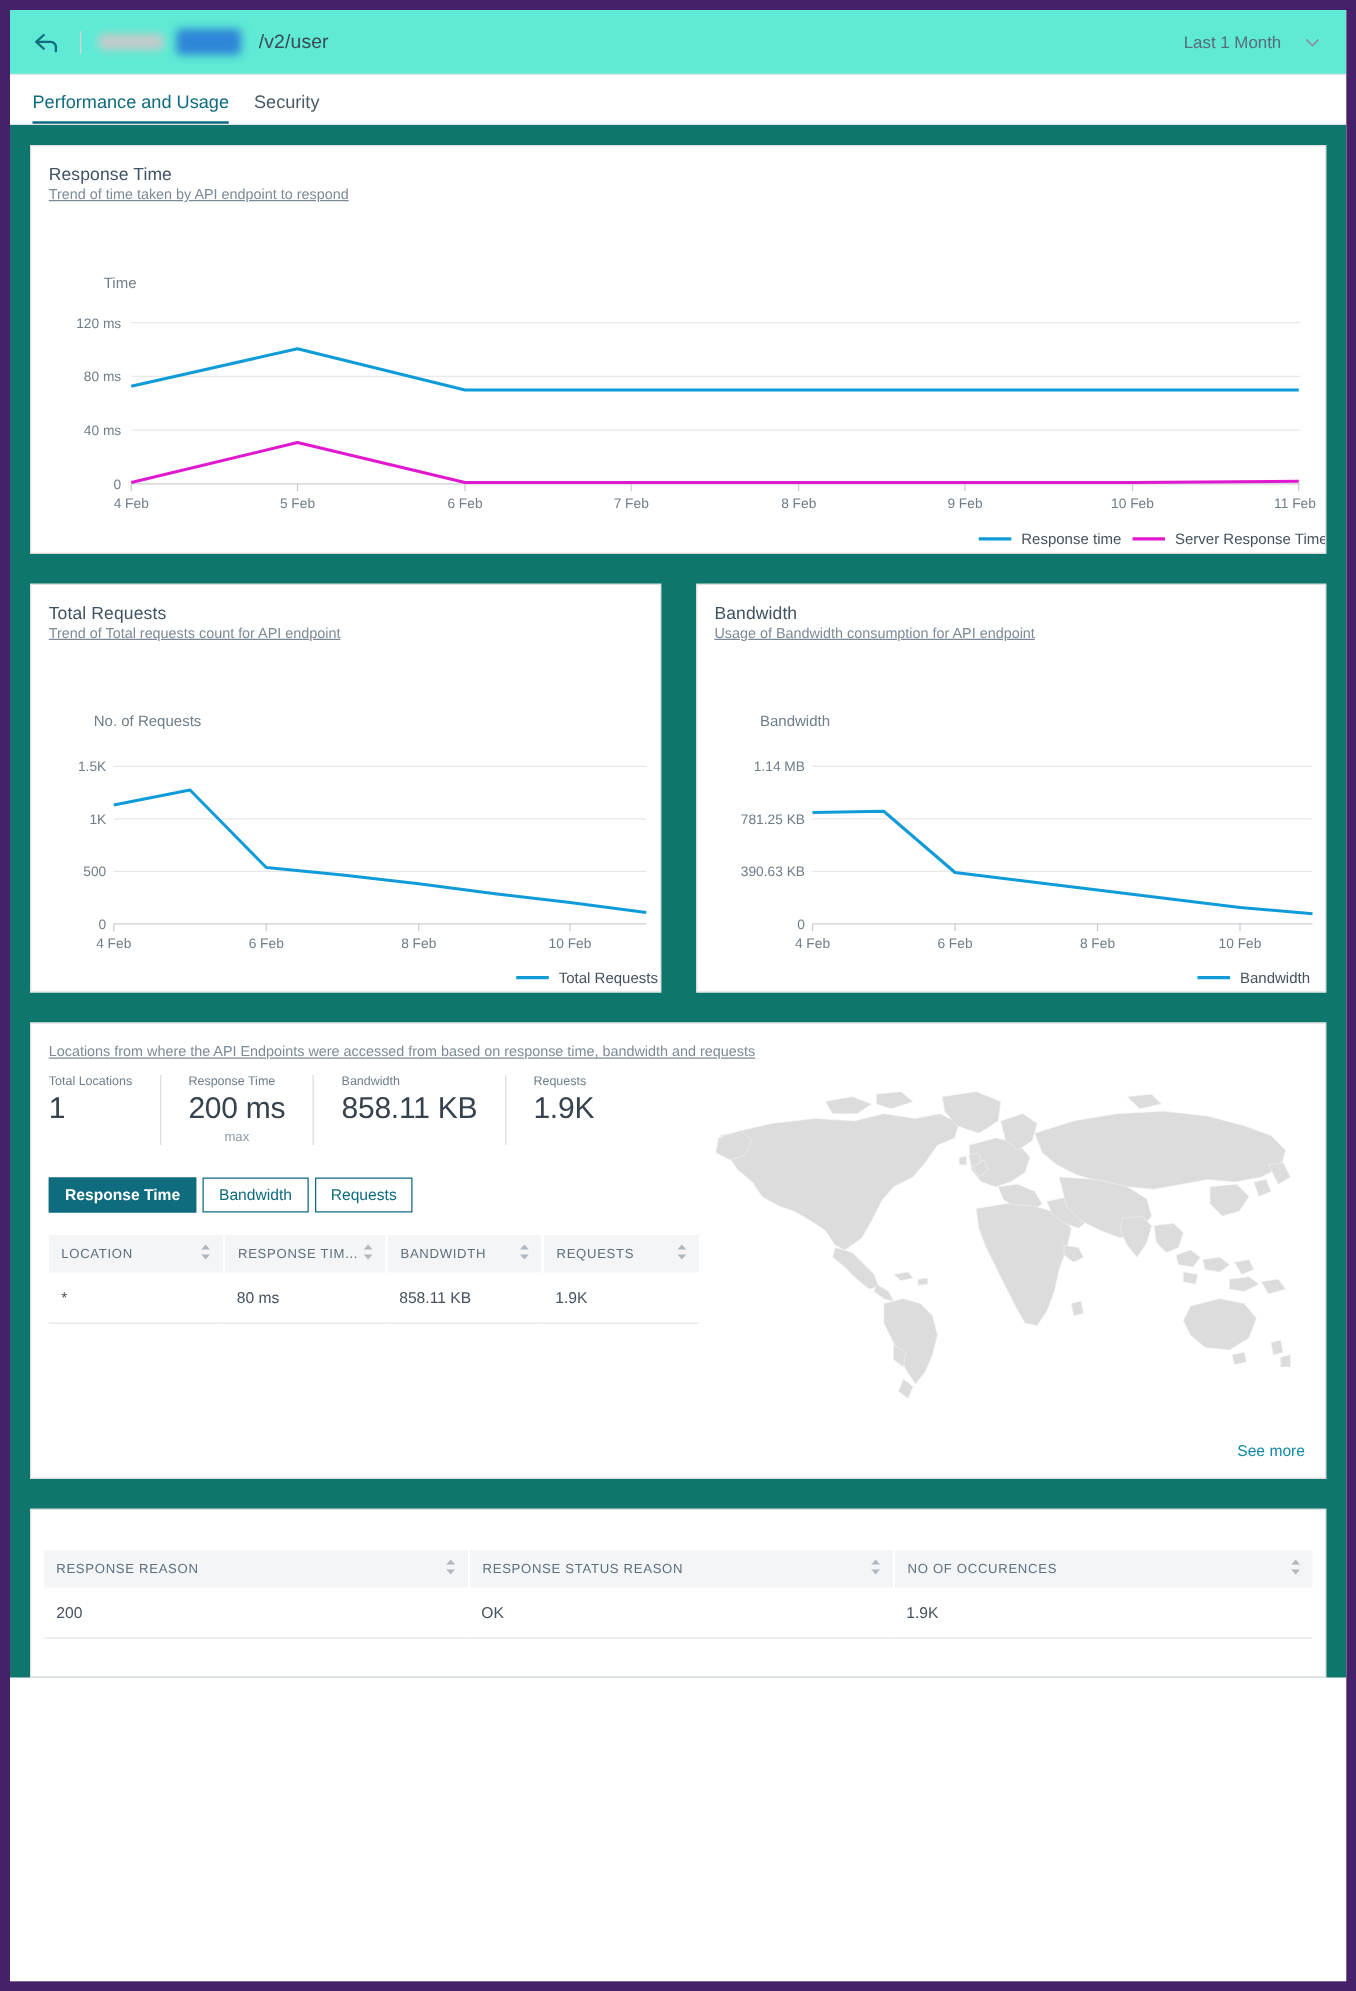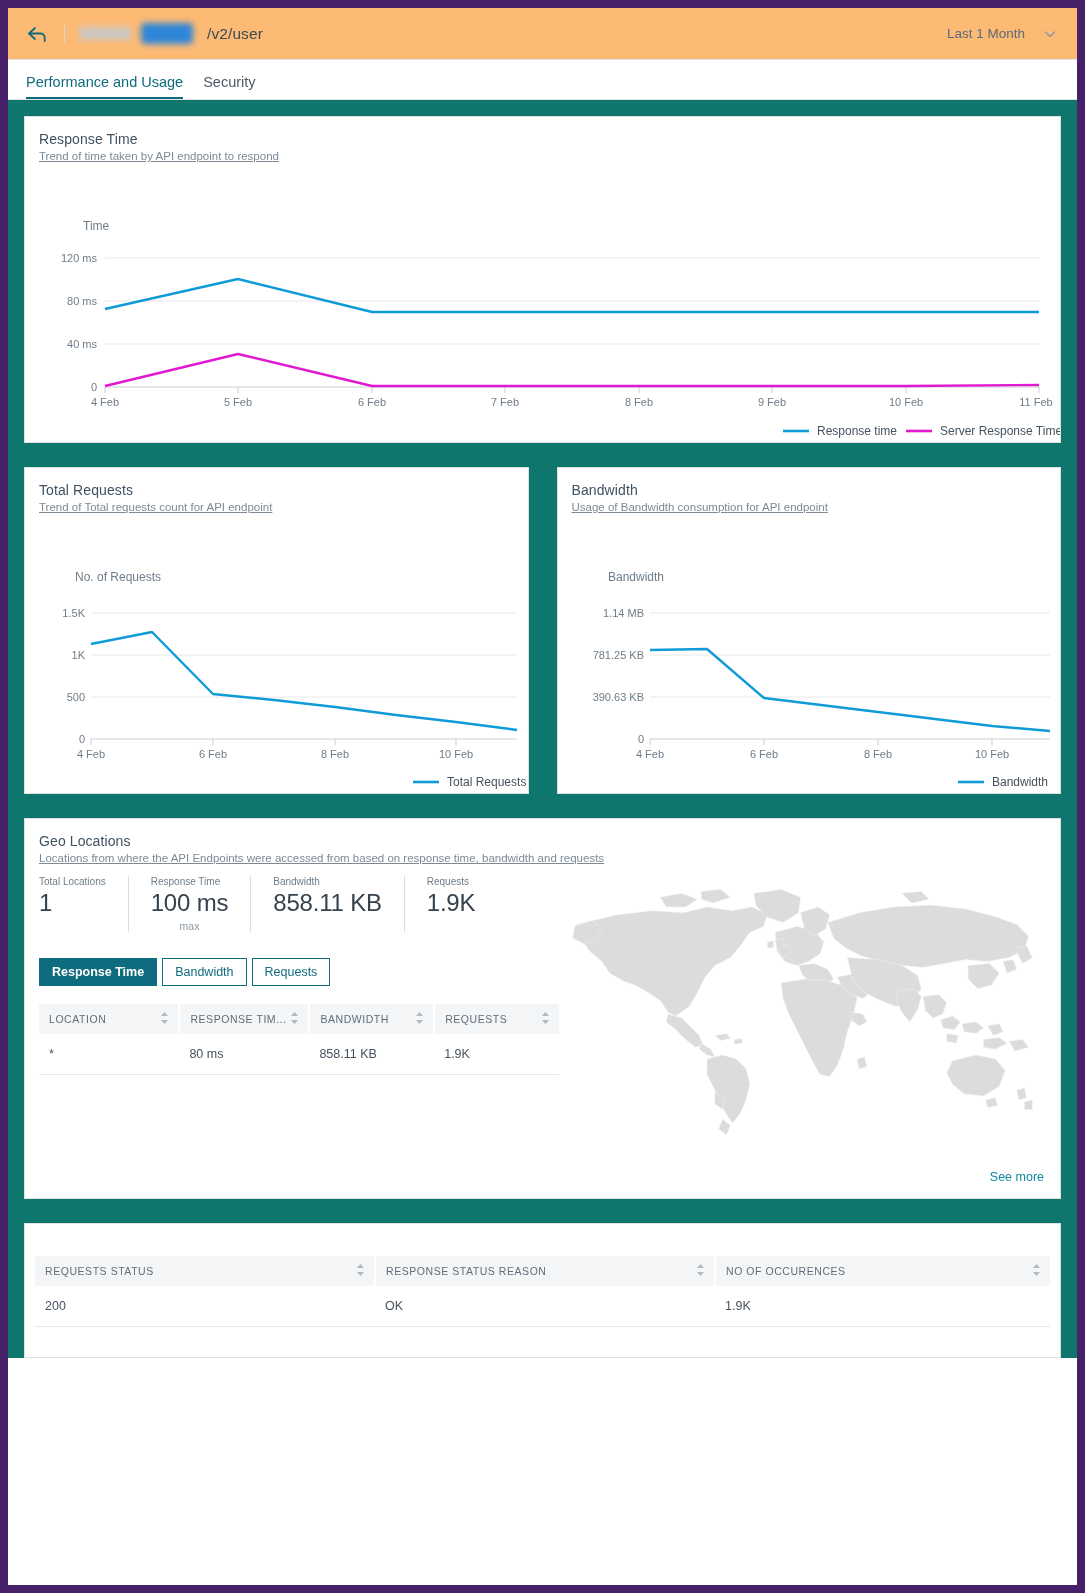--- a/index.html
+++ b/index.html
@@ -29,21 +29,21 @@
     overflow: hidden;
   }
 
   
   .header {
     height: 52px;
     display: flex;
     align-items: center;
     padding: 0 20px 0 14px;
     border-bottom: 1px solid #e3e3e3;
-    background: #fdba74;
+    background: #5eead4;
   }
   .back-btn {
     width: 30px; height: 30px;
     display: flex; align-items: center; justify-content: center;
     cursor: pointer;
   }
   .back-btn svg { display: block; }
 
   .hdr-divider {
     width: 1px; height: 18px;
@@ -396,35 +396,34 @@
             <line x1="400" y1="269" x2="426" y2="269" stroke="#0f9bd7" stroke-width="2.6"></line>
             <text x="434" y="273" font-family="Liberation Sans, sans-serif" font-size="12" fill="#46525e">Bandwidth</text>
           </svg>
         </div>
       </div>
 
     </div>
 
     <div class="card">
       <div class="card-head">
-        <div class="card-title">Geo Locations</div>
         <div class="card-sub">Locations from where the API Endpoints were accessed from based on response time, bandwidth and requests</div>
       </div>
 
       <div class="geo-body">
         <div class="geo-left">
 
           <div class="stats">
             <div class="stat">
               <div class="stat-label">Total Locations</div>
               <div class="stat-value">1</div>
             </div>
             <div class="stat">
               <div class="stat-label">Response Time</div>
-              <div class="stat-value">100 ms</div>
+              <div class="stat-value">200 ms</div>
               <div class="stat-note">max</div>
             </div>
             <div class="stat">
               <div class="stat-label">Bandwidth</div>
               <div class="stat-value">858.11 KB</div>
             </div>
             <div class="stat">
               <div class="stat-label">Requests</div>
               <div class="stat-value">1.9K</div>
             </div>
@@ -568,21 +567,21 @@
     </div>
 
     <div class="card http-card">
       <div class="http-head">
       </div>
       <div class="http-tbl-wrap">
         <table class="tbl">
           <thead>
             <tr>
               <th style="width:33.5%">
-                <span>REQUESTS STATUS</span>
+                <span>RESPONSE REASON</span>
                 <span class="sorter">
                   <svg width="9" height="14" viewBox="0 0 9 14">
                     <path d="M4.5 1 L8 5 H1 Z" fill="#b0b8bf"></path>
                     <path d="M4.5 13 L8 9 H1 Z" fill="#b0b8bf"></path>
                   </svg>
                 </span>
               </th>
               <th style="width:33.5%">
                 <span>RESPONSE STATUS REASON</span>
                 <span class="sorter">

